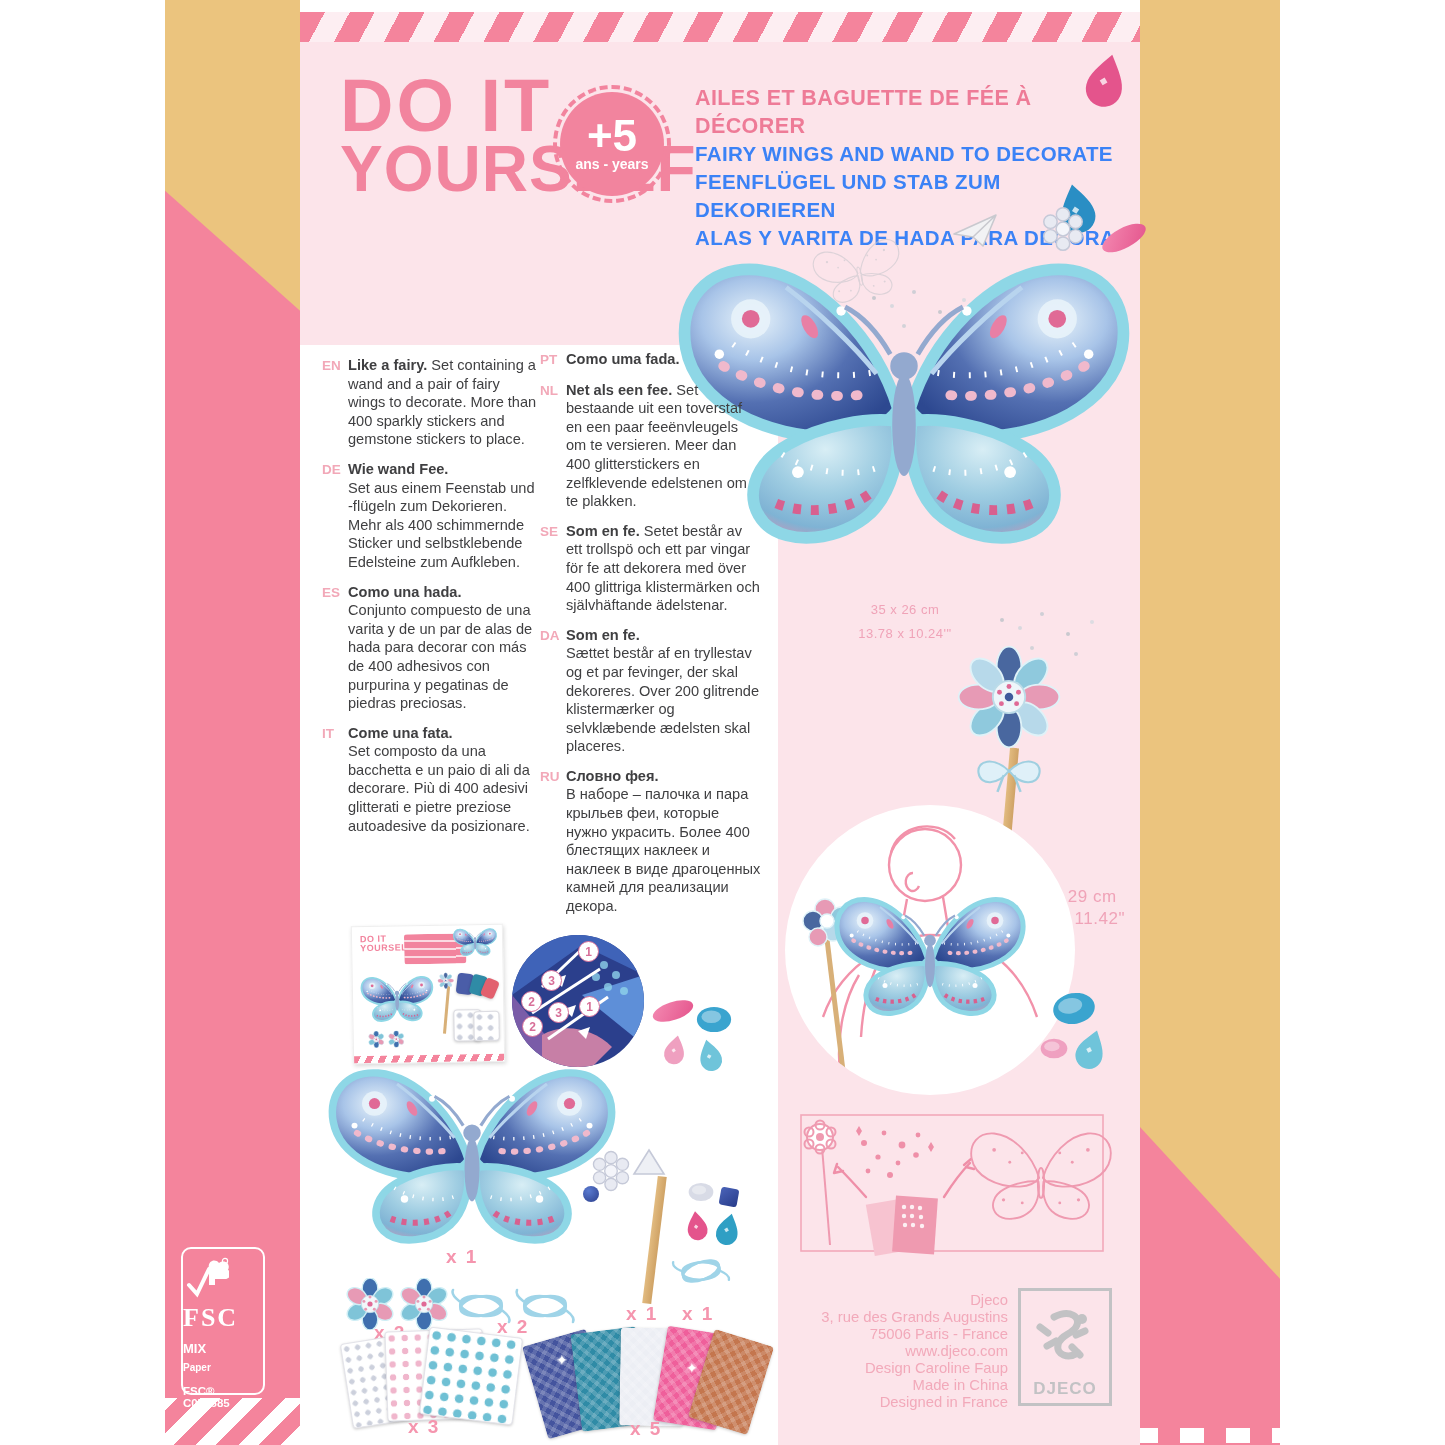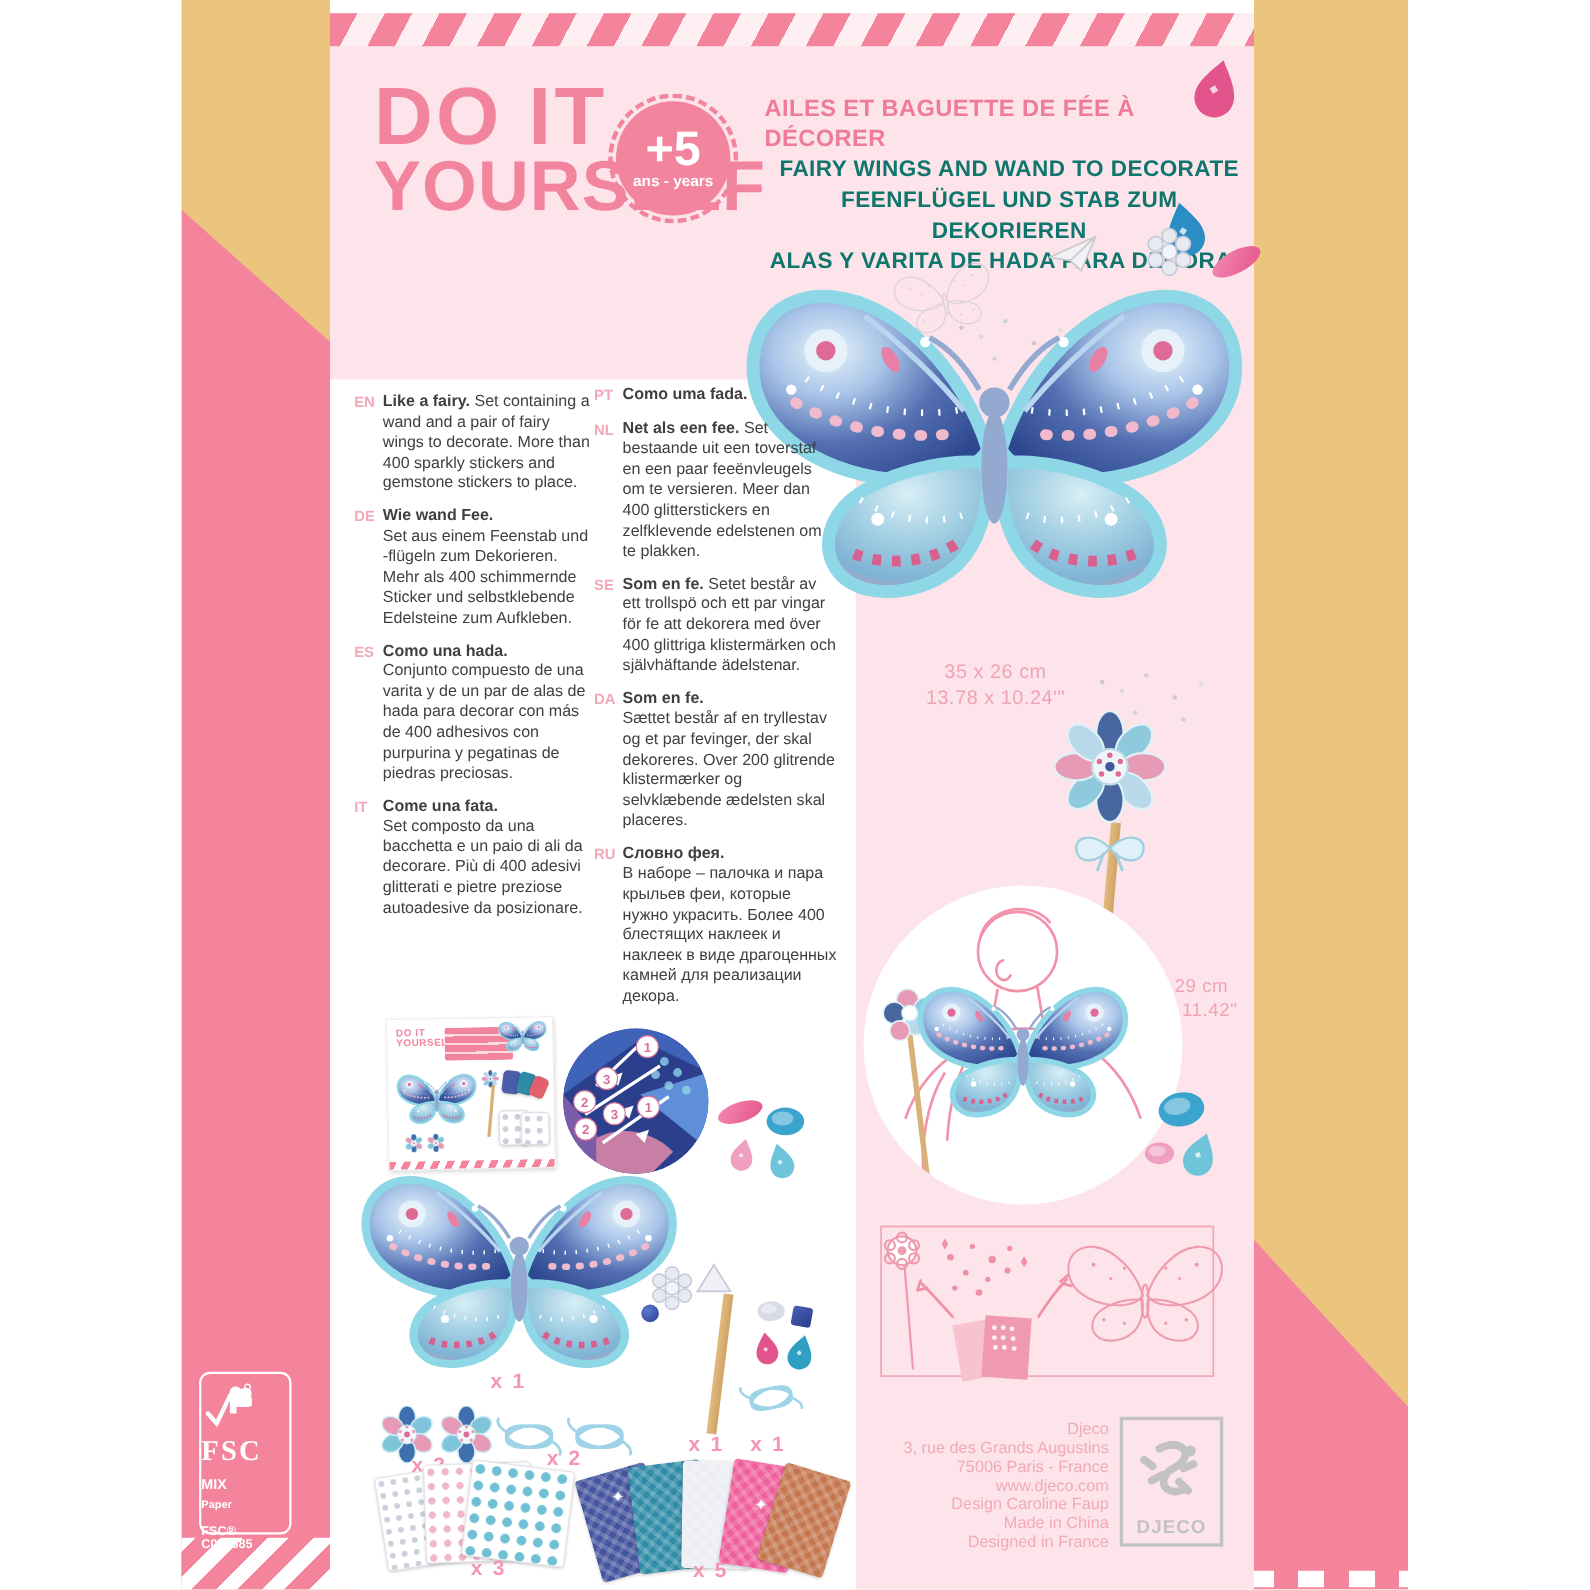--- a/index.html
+++ b/index.html
@@ -19,30 +19,30 @@
   .logo .l1{font-size:74px;}
   .logo .l2{font-size:64px;letter-spacing:1px;}
   .badge{width:104px;height:104px;border-radius:50%;background:#f2849e;color:#fff;
          display:flex;flex-direction:column;align-items:center;justify-content:center;
          outline:4px dashed #f2849e;outline-offset:3px;}
   .badge .plus{font-size:44px;font-weight:bold;line-height:0.9;}
   .badge .sub{font-size:14px;font-weight:bold;}
   
   .titles{line-height:28px;letter-spacing:0.4px;font-weight:bold;}
   .titles .t1{color:#ee7b97;font-size:21.5px;}
-  .titles .t{color:#0f766e;font-size:20.5px;text-align:center;}
+  .titles .t{color:#3b82f6;font-size:20.5px;}
   
   .col{display:flex;flex-direction:column;}
   .lang-item{display:flex;margin-bottom:11px;font-size:14.6px;line-height:18.6px;color:#3f3f41;}
   .lang-code{flex:0 0 26px;color:#f2a8b8;font-weight:bold;font-size:13.5px;padding-top:1px;}
   .lang-body{flex:1;}
   .lead{font-weight:bold;display:block;}
   .inline-lead .lead{display:inline;}
   
-  .dims{color:#f0a3b8;font-size:18px;line-height:24px;text-align:center;letter-spacing:0.5px;}
+  .dims{color:#f0a3b8;font-size:13px;line-height:24px;text-align:center;letter-spacing:0.5px;}
   .dims2{font-size:17px;line-height:22px;}
   .cnt{color:#f595ae;font-weight:bold;font-size:19px;letter-spacing:2px;}
   .addr{color:#f2a9ba;font-size:14.8px;line-height:17px;text-align:right;}
   .gecko-box{border:3px solid #c2c2c4;display:flex;flex-direction:column;align-items:center;justify-content:flex-end;box-sizing:border-box;}
   .gecko-word{color:#c2c2c4;font-weight:bold;font-size:17px;letter-spacing:1px;margin-bottom:4px;}
   .fsc{border:2px solid #ffffff;border-radius:10px;color:#ffffff;text-align:left;box-sizing:border-box;padding-top:8px;}
   .fsc .fsc-word{font-family:"Liberation Serif",serif;font-weight:bold;font-size:26px;letter-spacing:2px;line-height:26px;}
   .fsc .mix{font-size:13px;font-weight:bold;margin-top:10px;}
   .fsc .paper{font-size:10px;font-weight:bold;margin-top:6px;}
   .fsc .lic{font-size:11.5px;font-weight:bold;margin-top:12px;}
@@ -546,21 +546,21 @@
 <div class="abs cnt" style="left:626px;top:1303px;">x 1</div>
 
 <svg class="abs" style="left:672px;top:1252px;width:58px;height:38px;transform:rotate(-12deg);">
     <use href="#coil"></use>
   </svg>
 <div class="abs cnt" style="left:682px;top:1303px;">x 1</div>
 
 <div class="sheet gem-grid1" style="left:346px;top:1336px;width:94px;height:84px;transform:rotate(-9deg);border:1px solid #e4e4ea;"></div>
 <div class="sheet gem-grid2" style="left:386px;top:1330px;width:96px;height:88px;transform:rotate(-2deg);border:1px solid #e4e4ea;"></div>
 <div class="sheet gem-grid3" style="left:424px;top:1332px;width:92px;height:86px;transform:rotate(7deg);border:1px solid #e4e4ea;"></div>
-<div class="abs cnt" style="left:428px;top:1416px;">x 3</div>
+<div class="abs cnt" style="left:408px;top:1416px;">x 3</div>
 
 <div class="sheet glit" style="left:534px;top:1336px;width:66px;height:96px;background-color:#44549e;transform:rotate(-16deg);"></div>
 <div class="sheet glit" style="left:576px;top:1330px;width:66px;height:98px;background-color:#2f8ba6;transform:rotate(-7deg);"></div>
 <div class="sheet glit" style="left:620px;top:1328px;width:64px;height:98px;background-color:#eceef4;transform:rotate(1deg);"></div>
 <div class="sheet glit" style="left:660px;top:1330px;width:64px;height:96px;background-color:#ef5f9b;transform:rotate(9deg);"></div>
 <div class="sheet glit" style="left:700px;top:1336px;width:62px;height:92px;background-color:#c4764e;transform:rotate(17deg);"></div>
 <span class="abs sparkle" style="left:556px;top:1352px;">✦</span>
 <span class="abs sparkle" style="left:686px;top:1360px;">✦</span>
 <div class="abs cnt" style="left:630px;top:1418px;">x 5</div>
 

